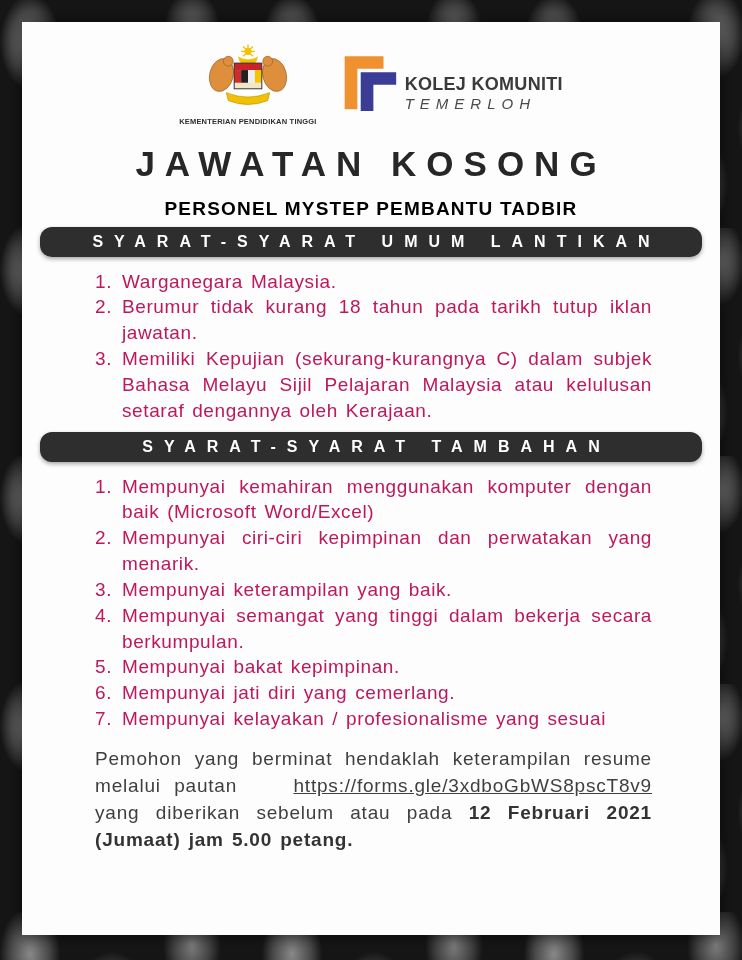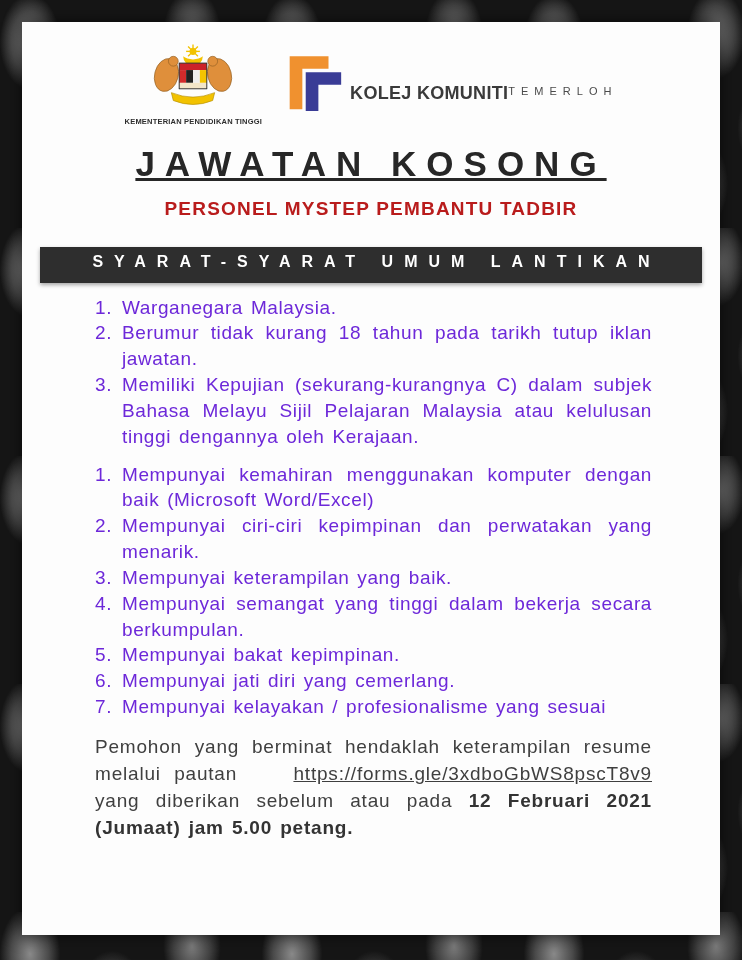--- a/index.html
+++ b/index.html
@@ -24,46 +24,46 @@
   .panel{
     position:absolute;left:22px;top:22px;width:698px;height:913px;
     background:#fdfdfd;box-shadow:0 0 16px rgba(0,0,0,.6);
     overflow:hidden;box-sizing:border-box;
   }
   
   .logos{display:flex;justify-content:center;align-items:center;gap:26px;padding-top:16px;height:92px;}
   .ministry{display:flex;flex-direction:column;align-items:center;}
   .ministry-caption{font-size:7.5px;font-weight:700;color:#2d2d2d;letter-spacing:.2px;margin-top:12px;}
   .college{display:flex;align-items:center;gap:8px;}
-  .college-text{display:flex;flex-direction:row;line-height:1.05;margin-top:18px;justify-content:flex-end;}
+  .college-text{display:flex;flex-direction:column;line-height:1.05;margin-top:18px;justify-content:flex-end;}
   .college-name1{font-size:18px;font-weight:700;color:#3a3a3a;letter-spacing:.3px;}
-  .college-name2{font-size:11px;font-weight:400;color:#4a4a4a;letter-spacing:6px;margin-top:2px;}
+  .college-name2{font-size:15px;font-weight:400;color:#4a4a4a;letter-spacing:6px;margin-top:2px;font-style:italic;}
   
   .title{
     text-align:center;margin:14px 0 0 0;
     font-size:35px;font-weight:800;letter-spacing:10px;color:#272727;
     font-stretch:condensed;
-    text-decoration:underline;
   }
   .subtitle{
     text-align:center;margin-top:12px;
-    font-size:19px;font-weight:700;color:#b91c1c;letter-spacing:1.2px;line-height:1.4;
+    font-size:19px;font-weight:700;color:#000000;letter-spacing:1.2px;line-height:1.4;
   }
   
   .bar{
-    margin:24px 18px 0 18px;height:36px;line-height:30px;
+    margin:4px 18px 0 18px;height:30px;line-height:30px;
     background:#2e2e2e;color:#ffffff;text-align:center;
     font-size:16px;font-weight:700;letter-spacing:11px;text-indent:11px;
     box-shadow:0 2px 4px rgba(0,0,0,.35);
+    border-radius:12px;
   }
   .bar.tight{margin-top:8px;}
   
   ol.reqs{
     margin:12px 68px 0 73px;padding:0;counter-reset:n;list-style:none;
-    font-size:19px;line-height:1.36;color:#6d28d9;
+    font-size:19px;line-height:1.36;color:#be185d;
     letter-spacing:.6px;word-spacing:2px;
   }
   ol.reqs li{
     position:relative;padding-left:27px;text-align:justify;counter-increment:n;
   }
   ol.reqs li::before{
     content:counter(n) ".";position:absolute;left:0;top:0;
   }
   
   .apply{
@@ -138,23 +138,24 @@
 
   <div class="subtitle">
     <div>PERSONEL MYSTEP PEMBANTU TADBIR</div>
   </div>
 
   <div class="bar">SYARAT-SYARAT UMUM LANTIKAN</div>
 
   <ol class="reqs">
     <li>Warganegara Malaysia.</li>
     <li>Berumur tidak kurang 18 tahun pada tarikh tutup iklan jawatan.</li>
-    <li>Memiliki Kepujian (sekurang-kurangnya C) dalam subjek Bahasa Melayu Sijil Pelajaran Malaysia atau kelulusan tinggi dengannya oleh Kerajaan.</li>
+    <li>Memiliki Kepujian (sekurang-kurangnya C) dalam subjek Bahasa Melayu Sijil Pelajaran Malaysia atau kelulusan setaraf dengannya oleh Kerajaan.</li>
   </ol>
 
+  <div class="bar tight">SYARAT-SYARAT TAMBAHAN</div>
 
   <ol class="reqs">
     <li>Mempunyai kemahiran menggunakan komputer dengan baik (Microsoft Word/Excel)</li>
     <li>Mempunyai ciri-ciri kepimpinan dan perwatakan yang menarik.</li>
     <li>Mempunyai keterampilan yang baik.</li>
     <li>Mempunyai semangat yang tinggi dalam bekerja secara berkumpulan.</li>
     <li>Mempunyai bakat kepimpinan.</li>
     <li>Mempunyai jati diri yang cemerlang.</li>
     <li>Mempunyai kelayakan / profesionalisme yang sesuai</li>
   </ol>

